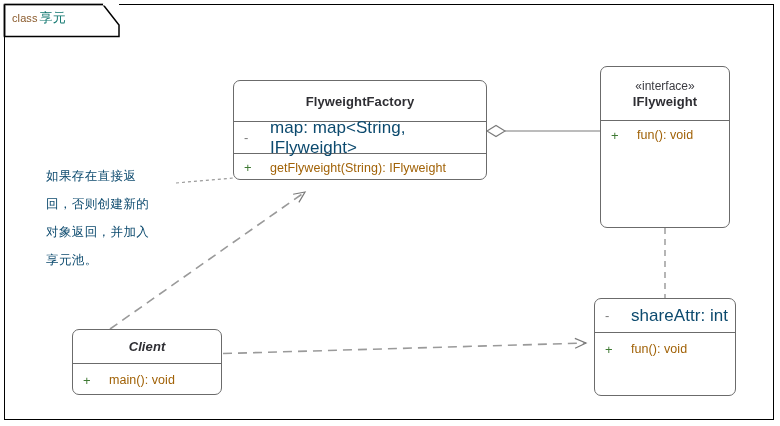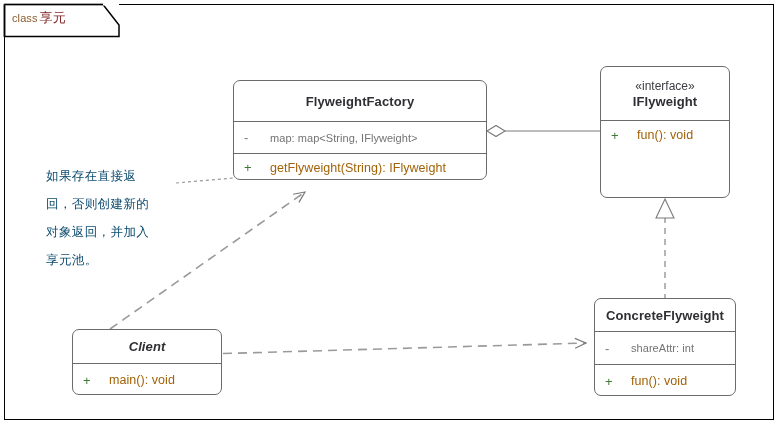--- a/index.html
+++ b/index.html
@@ -41,21 +41,21 @@
     font-size: 12.5px;
     line-height: 14px;
     white-space: nowrap;
     letter-spacing: 0.1px;
   }
   .frame-tab-label .kw {
     color: #8a5a2b;
     font-size: 11px;
   }
   .frame-tab-label .nm {
-    color: #7f1d1d;
+    color: #0f766e;
     font-size: 13px;
     padding-left: 2px;
   }
 
   
   .uml-box {
     position: absolute;
     box-sizing: border-box;
     background: #ffffff;
     border: 1px solid #6b6b6b;
@@ -95,22 +95,22 @@
     display: inline-block;
     width: 26px;
     flex: 0 0 26px;
     font-size: 13px;
     text-align: left;
     padding-left: 2px;
   }
   .vis.plus { color: #3f7a34; }
   .vis.minus { color: #7a7a7a; }
   .member-attr {
-    color: #737373;
-    font-size: 11px;
+    color: #0c4a6e;
+    font-size: 17px;
     letter-spacing: 0.05px;
   }
   .member-op {
     color: #a16207;
     font-size: 12.5px;
     letter-spacing: 0.05px;
   }
 
   
   .note-text {
@@ -192,35 +192,32 @@
     <div class="uml-compartment" style="height:32px;">
       <span class="vis minus">-</span>
       <span class="member-attr">map: map&lt;String, IFlyweight&gt;</span>
     </div>
     <div class="uml-compartment" style="height:28px;">
       <span class="vis plus">+</span>
       <span class="member-op">getFlyweight(String): IFlyweight</span>
     </div>
   </div>
 
-  <div class="uml-box" style="left:600px; top:66px; width:130px; height:132px;">
+  <div class="uml-box" style="left:600px; top:66px; width:130px; height:162px;">
     <div class="uml-compartment uml-title" style="height:53px;">
       <span class="stereotype">«interface»</span>
       <span class="cls-name">IFlyweight</span>
     </div>
     <div class="uml-compartment" style="height:78px; align-items:flex-start; padding-top:7px;">
       <span class="vis plus">+</span>
       <span class="member-op">fun(): void</span>
     </div>
   </div>
 
   <div class="uml-box" style="left:594px; top:298px; width:142px; height:98px;">
-    <div class="uml-compartment uml-title" style="height:32px;">
-      <span class="cls-name">ConcreteFlyweight</span>
-    </div>
     <div class="uml-compartment" style="height:33px;">
       <span class="vis minus">-</span>
       <span class="member-attr">shareAttr: int</span>
     </div>
     <div class="uml-compartment" style="height:33px;">
       <span class="vis plus">+</span>
       <span class="member-op">fun(): void</span>
     </div>
   </div>
 

